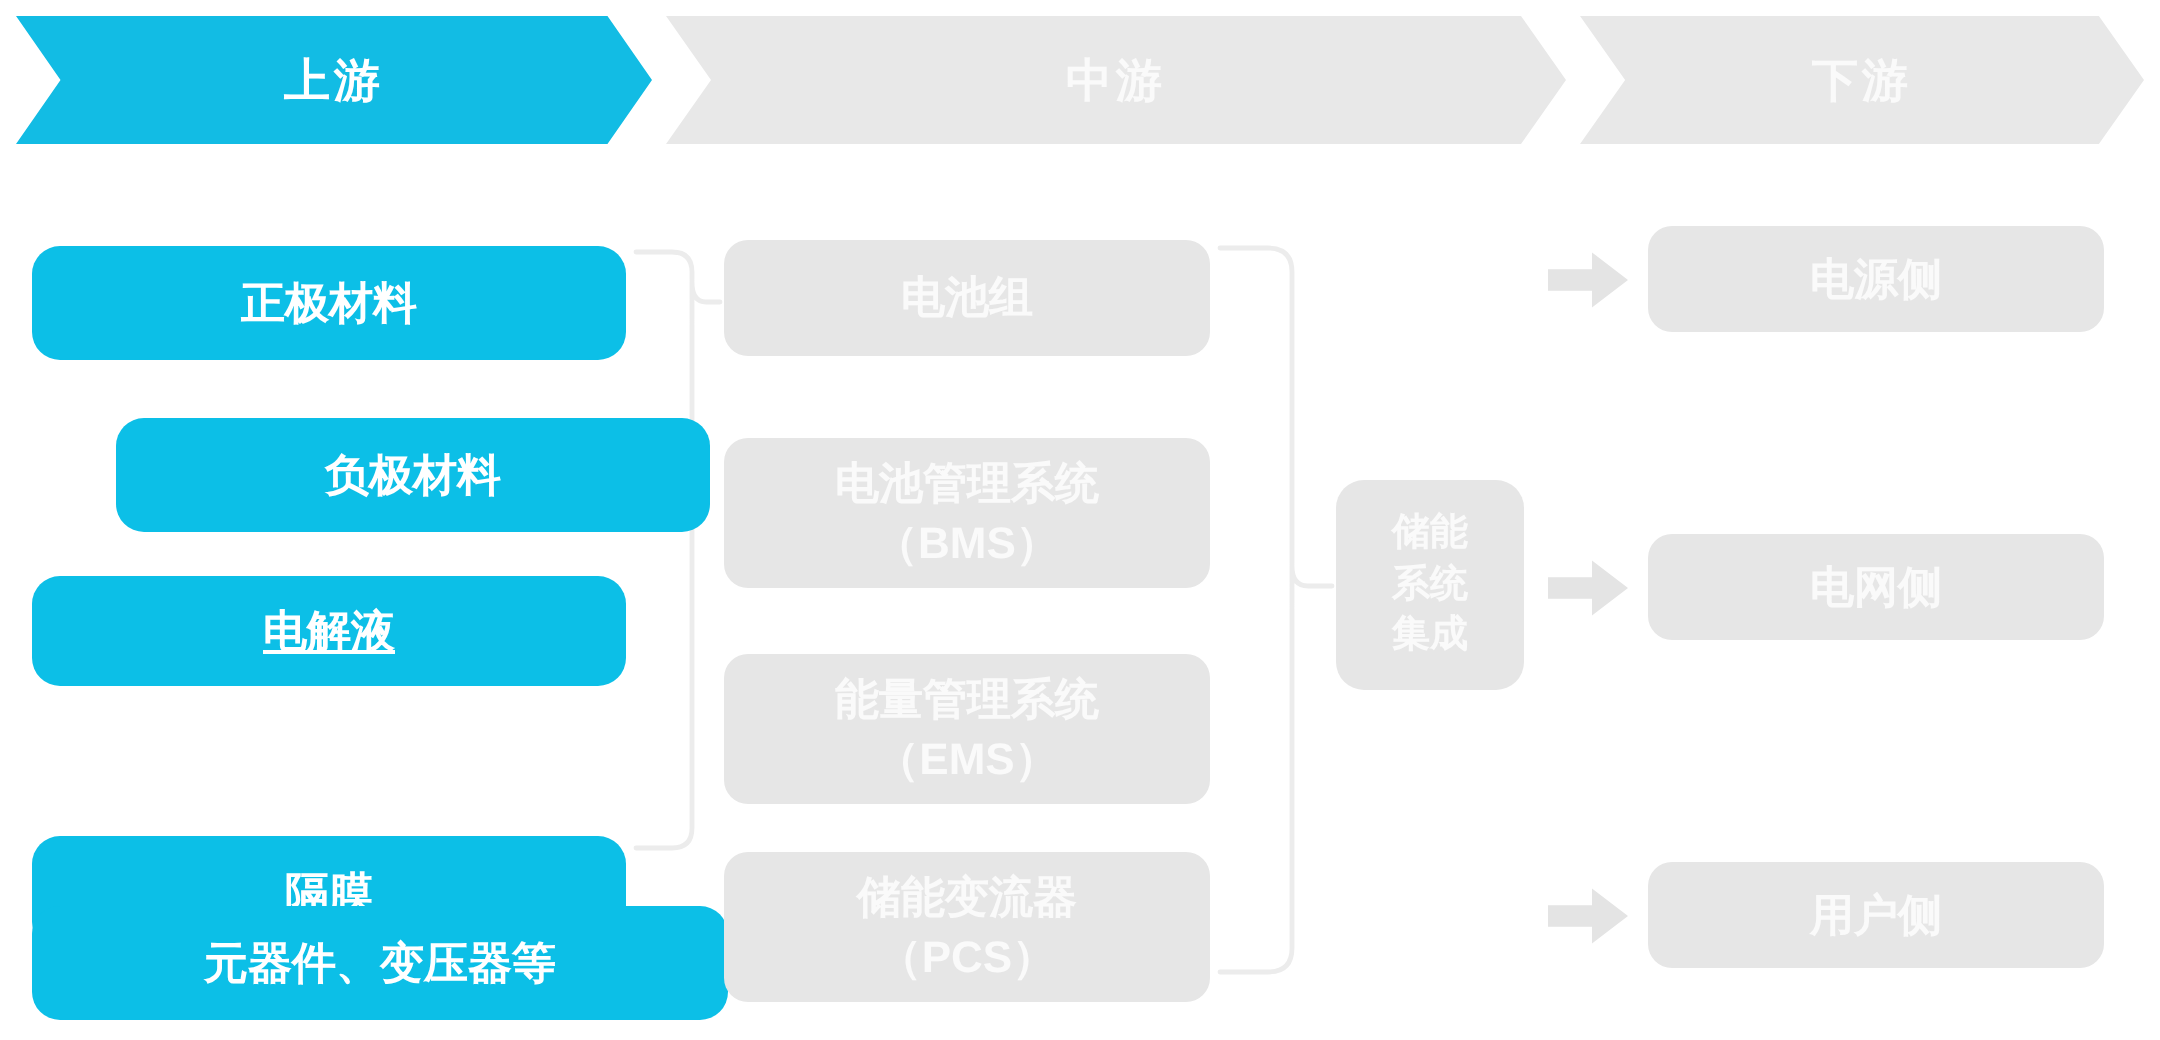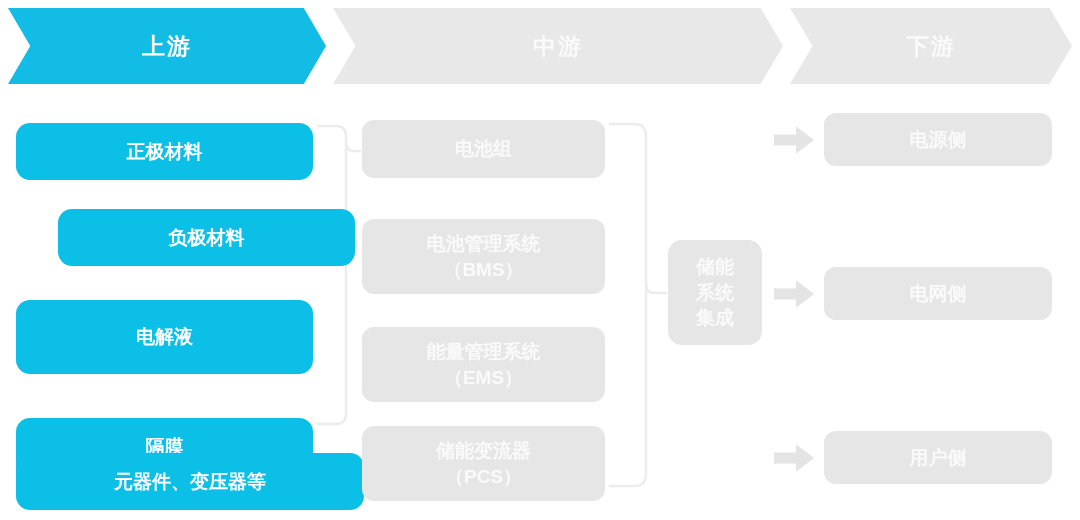--- a/index.html
+++ b/index.html
@@ -15,21 +15,21 @@
     width: 1080px;
     height: 520px;
     background: #ffffff;
     overflow: hidden;
   }
 
   
   .chev {
     position: absolute;
     top: 8px;
-    height: 76px;
+    height: 64px;
     display: flex;
     align-items: center;
     justify-content: center;
     color: #ffffff;
     font-size: 23px;
     font-weight: bold;
     letter-spacing: 2px;
   }
   .chev-up {
     left: 8px;
@@ -54,40 +54,40 @@
   .chev-label { pointer-events: none; }
 
   
   .node {
     position: absolute;
     display: flex;
     align-items: center;
     justify-content: center;
     text-align: center;
     border-radius: 12px;
-    font-size: 19px;
+    font-size: 22px;
     font-weight: bold;
     line-height: 1.32;
     box-sizing: border-box;
   }
   .node.blue {
     background: #0cbfe7;
     color: #ffffff;
     border-radius: 14px;
   }
   .node.grey {
     background: #e6e6e6;
     color: #fafafa;
   }
   .node .ln { display: block; }
 
   
   .up-0 { left: 16px; top: 123px; width: 297px; height: 57px; }
   .up-1 { left: 16px; top: 209px; width: 297px; height: 57px; margin-left: 42px; }
-  .up-2 { left: 16px; top: 300px; width: 297px; height: 74px; }
+  .up-2 { left: 16px; top: 288px; width: 297px; height: 55px; text-decoration: underline; }
   .up-3 { left: 16px; top: 373px; width: 297px; height: 57px; margin-top: 45px; }
   .up-4 { left: 16px; top: 453px; width: 348px; height: 57px; }
 
   
   .mid-0 { left: 362px; top: 120px; width: 243px; height: 58px; }
   .mid-1 { left: 362px; top: 219px; width: 243px; height: 75px; }
   .mid-2 { left: 362px; top: 327px; width: 243px; height: 75px; }
   .mid-3 { left: 362px; top: 426px; width: 243px; height: 75px; }
 
   

